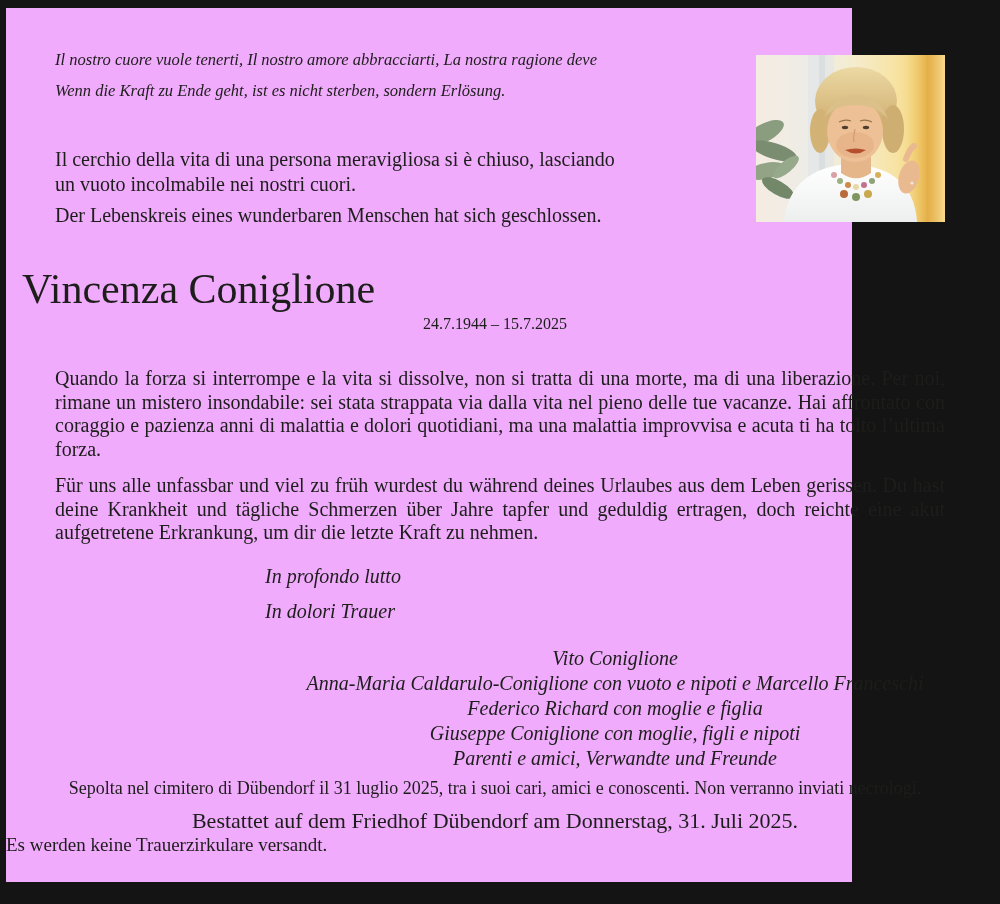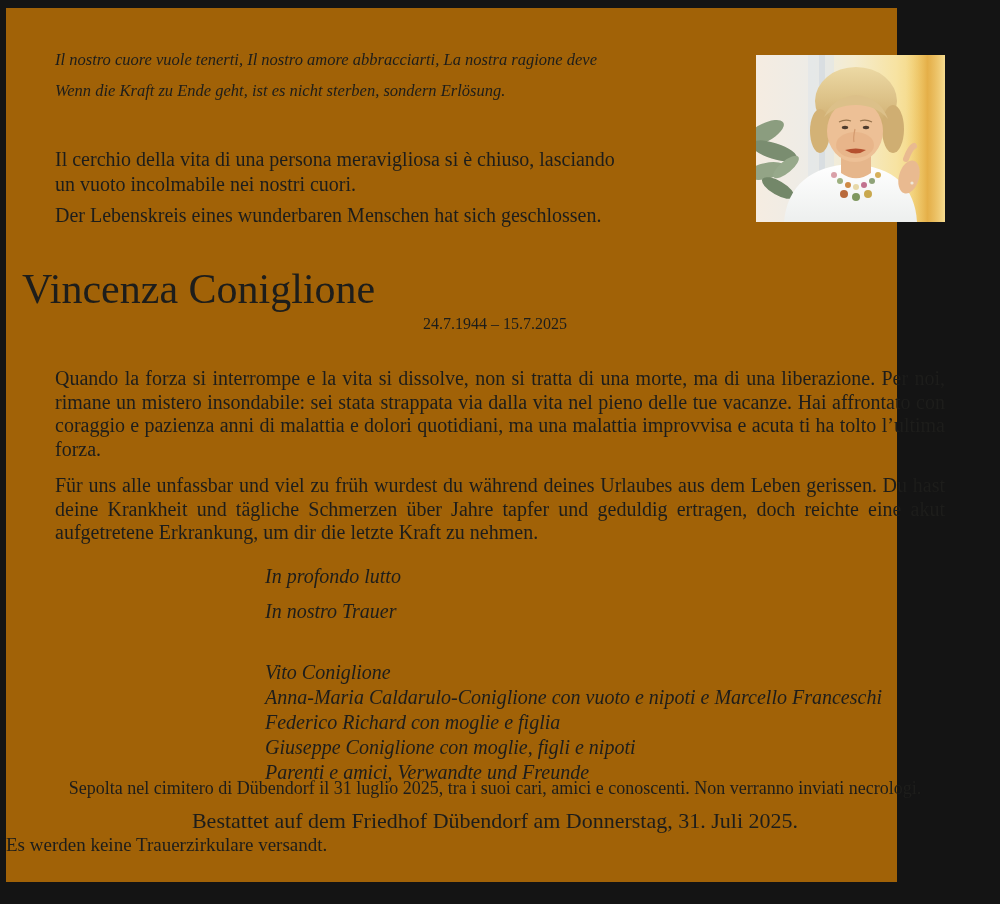--- a/index.html
+++ b/index.html
@@ -15,22 +15,21 @@
     height: 904px;
     background: #141414;
     overflow: hidden;
   }
   .card {
     position: absolute;
     left: 6px;
     top: 8px;
     width: 846px;
     height: 874px;
-    background: #a16207;
-    padding-left: 45px;
+    background: #f0abfc;
   }
   .abs { position: absolute; }
 
   .epigraph {
     left: 49px;
     top: 42px;
     width: 640px;
     font-style: italic;
     font-size: 16.5px;
     line-height: 19.5px;
@@ -81,21 +80,21 @@
 
   .mourning {
     left: 259px;
     top: 556px;
     width: 700px;
     font-size: 20px;
     line-height: 25px;
     font-style: italic;
   }
   .mourning .label-de { margin-top: 10px; }
-  .mourners { margin-top: 36px; }
+  .mourners { margin-top: 22px; text-align: center; }
   .mourners .mourner-row { line-height: 25px; }
 
   .burial-it {
     left: 0; top: 770px; width: 978px;
     text-align: center;
     white-space: nowrap;
     font-size: 18px;
   }
   .burial-de-1 {
     left: 0; top: 800px; width: 978px;
@@ -194,21 +193,21 @@
     </div>
 
     <h1 class="abs deceased-name">Vincenza Coniglione</h1>
     <div class="abs life-dates">24.7.1944 – 15.7.2025</div>
 
     <p class="abs body-par body-it">Quando la forza si interrompe e la vita si dissolve, non si tratta di una morte, ma di una liberazione. Per noi, rimane un mistero insondabile: sei stata strappata via dalla vita nel pieno delle tue vacanze. Hai affrontato con coraggio e pazienza anni di malattia e dolori quotidiani, ma una malattia improvvisa e acuta ti ha tolto l’ultima forza.</p>
     <p class="abs body-par body-de">Für uns alle unfassbar und viel zu früh wurdest du während deines Urlaubes aus dem Leben gerissen. Du hast deine Krankheit und tägliche Schmerzen über Jahre tapfer und geduldig ertragen, doch reichte eine akut aufgetretene Erkrankung, um dir die letzte Kraft zu nehmen.</p>
 
     <div class="abs mourning">
       <div>In profondo lutto</div>
-      <div class="label-de">In nostro Trauer</div>
+      <div class="label-de">In dolori Trauer</div>
       <div class="mourners">
         <div class="mourner-row">Vito Coniglione</div>
         <div class="mourner-row">Anna-Maria Caldarulo-Coniglione con vuoto e nipoti e Marcello Franceschi</div>
         <div class="mourner-row">Federico Richard con moglie e figlia</div>
         <div class="mourner-row">Giuseppe Coniglione con moglie, figli e nipoti</div>
         <div class="mourner-row">Parenti e amici, Verwandte und Freunde</div>
       </div>
     </div>
 
     <div class="abs burial-it">Sepolta nel cimitero di Dübendorf il 31 luglio 2025, tra i suoi cari, amici e conoscenti. Non verranno inviati necrologi.</div>

